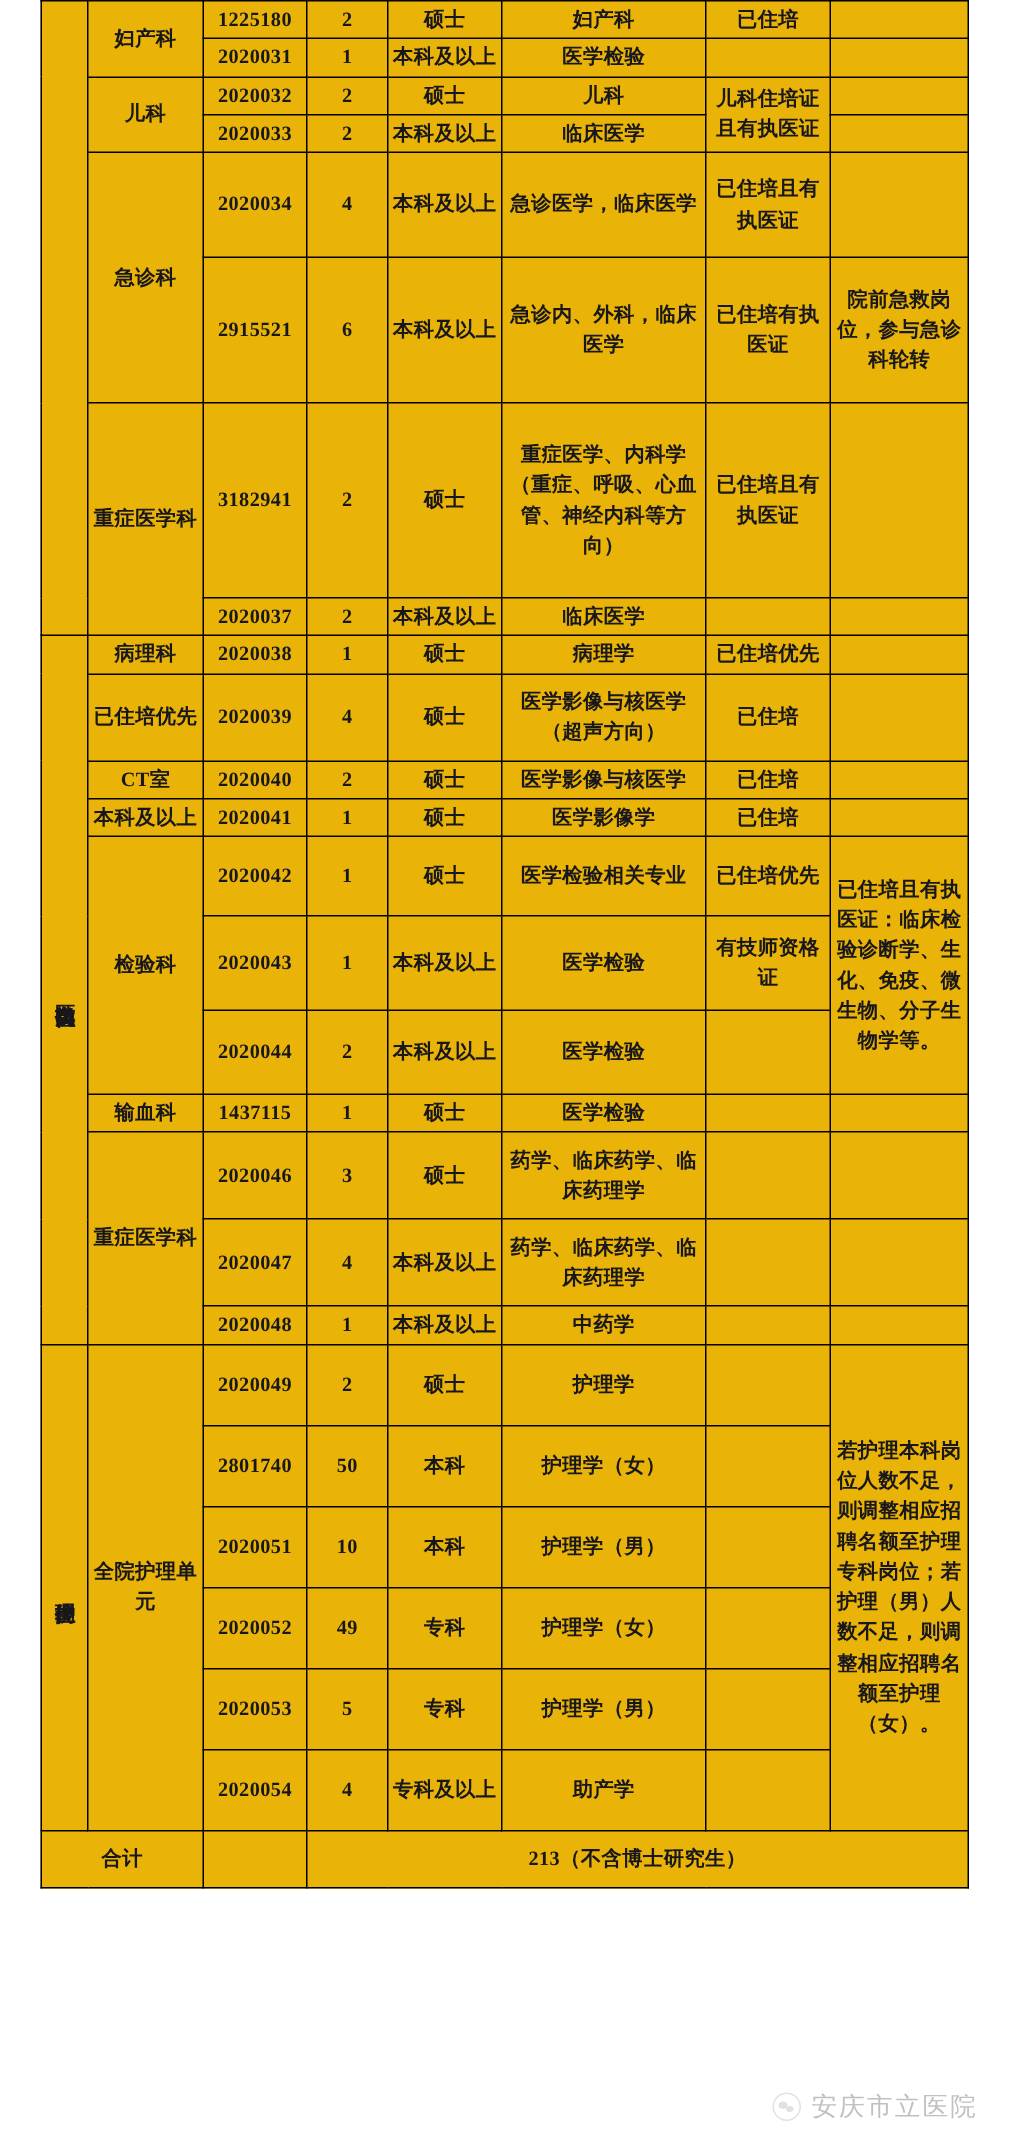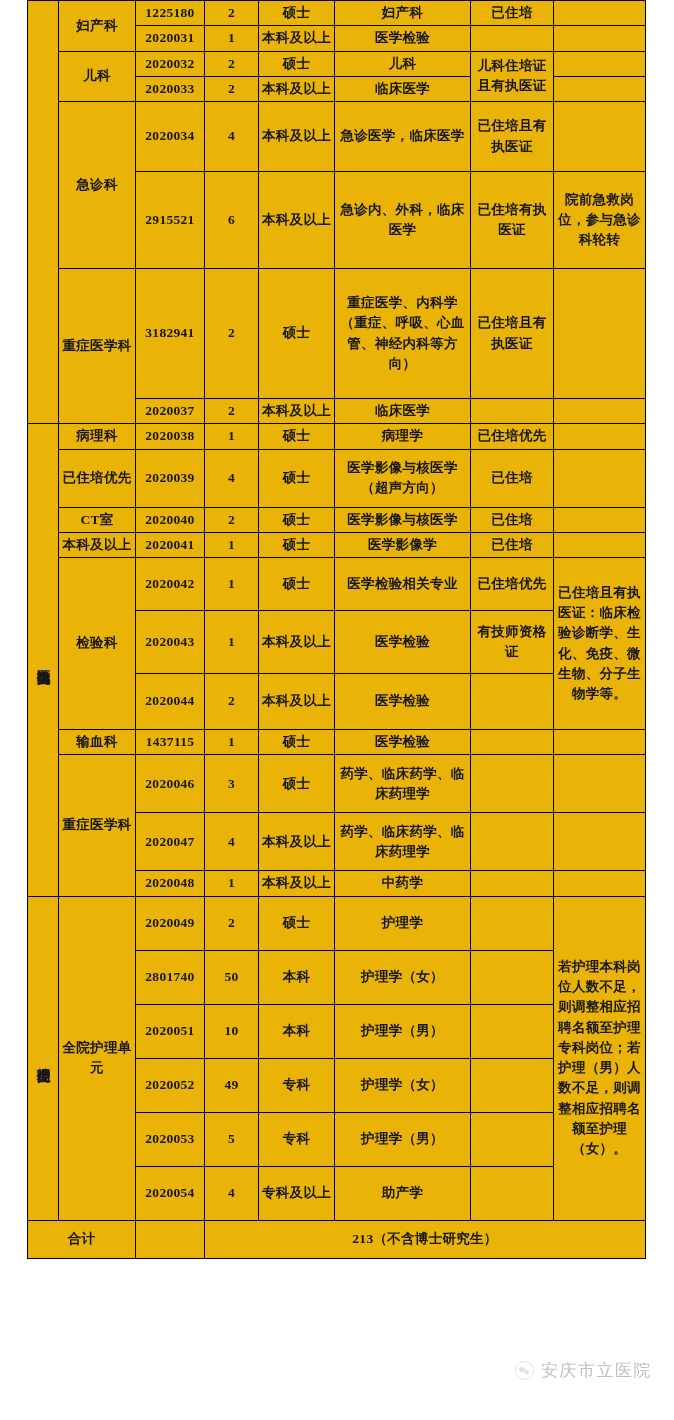--- a/index.html
+++ b/index.html
@@ -81,21 +81,21 @@
     text-align: left;
     padding-left: 5px;
     font-size: 13.5px;
   }
   .sub { line-height: 1.62; }
 
   
   #watermark {
     position: absolute;
     right: 22px;
-    bottom: 38px;
+    bottom: 4px;
     display: flex;
     align-items: center;
     gap: 7px;
     opacity: 0.55;
     pointer-events: none;
   }
   #watermark .wm-text {
     font-size: 17px;
     color: #8d8d93;
     letter-spacing: 1.5px;

